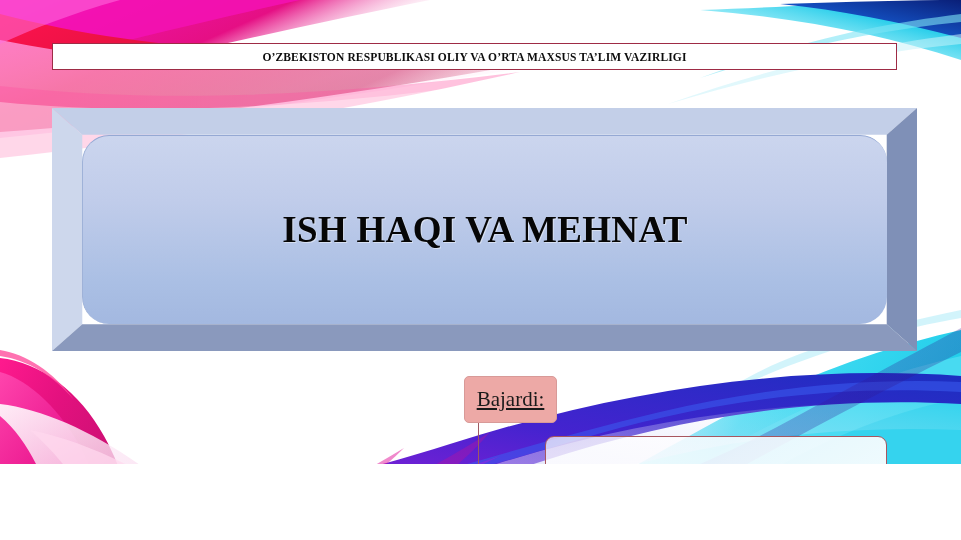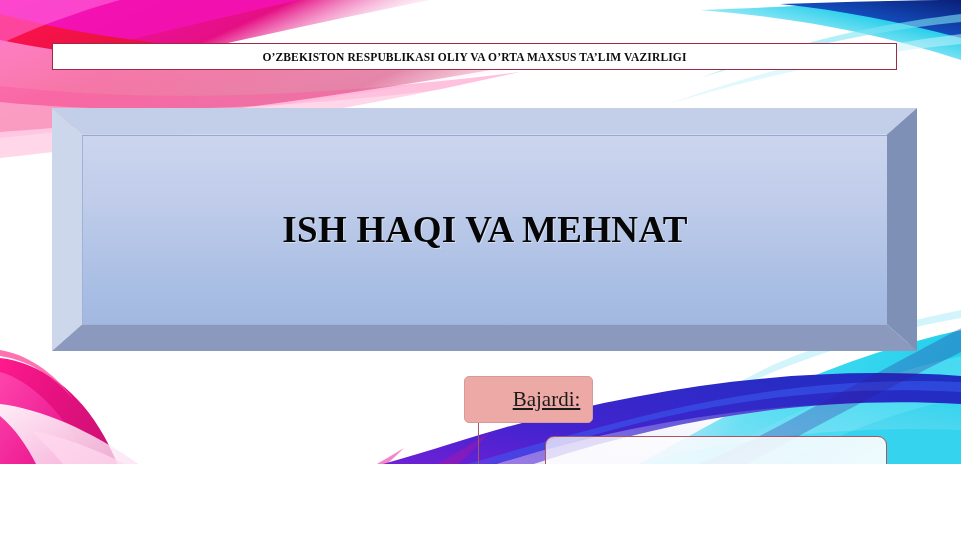--- a/index.html
+++ b/index.html
@@ -84,20 +84,21 @@
     width: 93%;
     height: 78%;
     background: linear-gradient(180deg, #cbd5ee 0%, #c0ccea 35%, #aabfe4 78%, #a3b8e0 100%);
     border-top: 1px solid #95a9d4;
     border-left: 1px solid #9fb2d8;
     box-sizing: border-box;
     display: flex;
     flex-direction: column;
     align-items: center;
     justify-content: center;
+    border-radius: 27px;
   }
   #title-inner .line {
     font-size: 37px;
     font-weight: bold;
     color: #060606;
     line-height: 1.35;
     white-space: nowrap;
     letter-spacing: 0.3px;
     text-shadow: 1px 1px 0 rgba(255,255,255,0.45);
     font-family: "Liberation Serif", "DejaVu Serif", serif;
@@ -119,21 +120,20 @@
     top: 376px;
     width: 91px;
     height: 45px;
     background: #eda9a6;
     border: 1px solid #d89a98;
     border-radius: 5px;
     z-index: 7;
     display: flex;
     align-items: center;
     justify-content: center;
-    padding-left: 36px;
   }
   #bajardi-box .txt {
     font-size: 21px;
     color: #1a1a1a;
     text-decoration: underline;
     text-underline-offset: 2px;
     font-family: "Liberation Serif", "DejaVu Serif", serif;
   }
 
   

